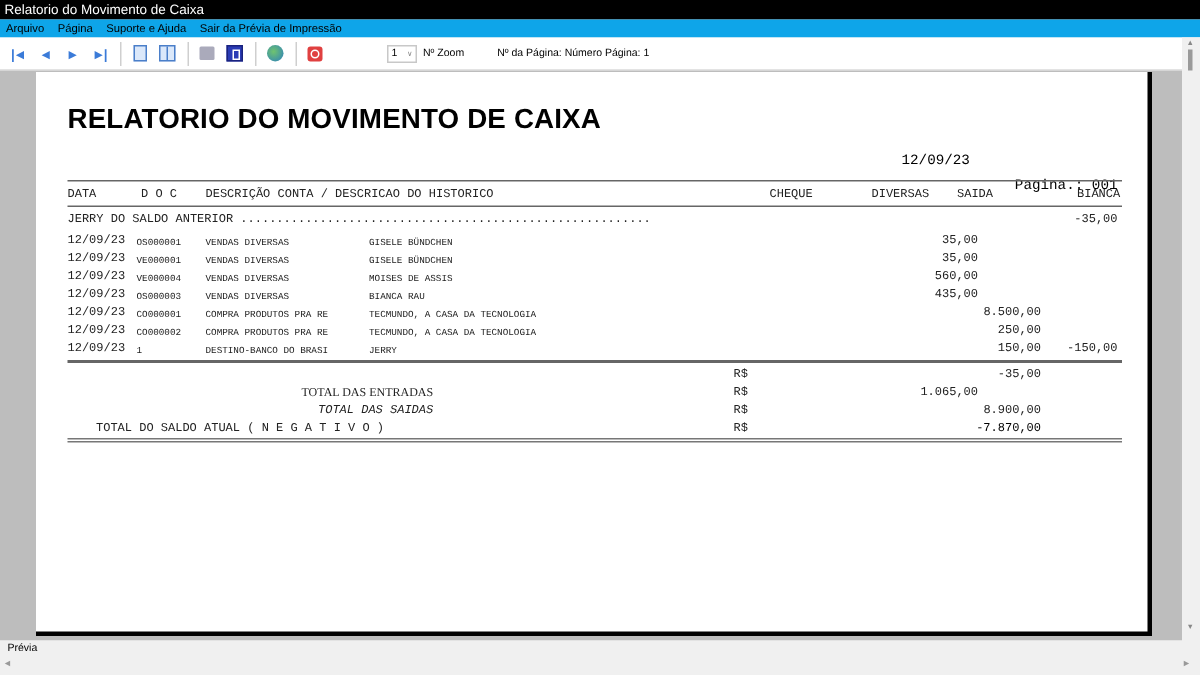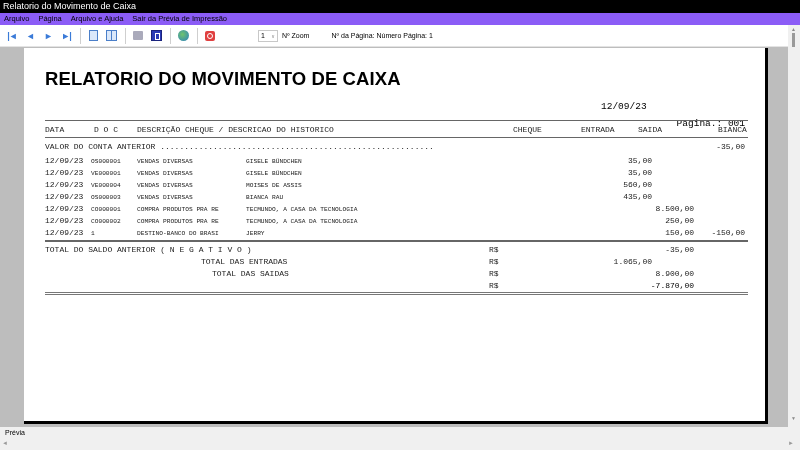--- a/index.html
+++ b/index.html
@@ -1,18 +1,18 @@
 <!DOCTYPE html>
 <html><head>
 <meta charset="utf-8">
 <style>
   * { box-sizing: border-box; margin: 0; padding: 0; }
   html, body { width: 800px; height: 450px; overflow: hidden; background: #f0f0f0; font-family: "Liberation Sans", sans-serif; }
   .titlebar { position: absolute; left: 0; top: 0; width: 800px; height: 13px; background: #000; color: #fff; font-size: 9px; line-height: 13px; padding-left: 3px; }
-  .menubar { position: absolute; left: 0; top: 13px; width: 800px; height: 12px; background: #8b5cf6; font-size: 7.5px; line-height: 12px; display: flex; padding-left: 4px; }
+  .menubar { position: absolute; left: 0; top: 13px; width: 800px; height: 12px; background: #0ea5e9; font-size: 7.5px; line-height: 12px; display: flex; padding-left: 4px; }
   .menubar span { margin-right: 9px; color: #000; }
   .toolbar { position: absolute; left: 0; top: 25px; width: 800px; height: 22px; background: #fff; border-bottom: 1px solid #e3e3e3; display: flex; align-items: center; padding-left: 4px; font-size: 7px; }
   .tb-btn { width: 16px; height: 16px; display: flex; align-items: center; justify-content: center; margin-right: 2px; }
   .tb-sep { width: 1px; height: 16px; background: #cfcfcf; margin: 0 4px; }
   .arrow { color: #3b7bd8; font-size: 9px; font-weight: bold; letter-spacing: -1px; }
   .page-ico { width: 9px; height: 11px; border: 1px solid #4b7fc9; background: #dbe8fa; }
   .pages-ico { width: 11px; height: 11px; border: 1px solid #4b7fc9; background: #dbe8fa; position: relative; }
   .pages-ico::after { content: ""; position: absolute; left: 4px; top: 0; width: 1px; height: 9px; background: #4b7fc9; }
   .print-ico { width: 10px; height: 9px; background: #aab; border-radius: 1px; }
   .film-ico { width: 11px; height: 11px; background: #2a3bb5; border: 1px solid #1a237e; position: relative; }
@@ -52,21 +52,21 @@
 </head>
 <body>
 
 <div class="titlebar">
   <span>Relatorio do Movimento de Caixa</span>
 </div>
 
 <div class="menubar">
   <span>Arquivo</span>
   <span>Página</span>
-  <span>Arquivo e Ajuda</span>
+  <span>Suporte e Ajuda</span>
   <span>Sair da Prévia de Impressão</span>
 </div>
 
 <div class="toolbar">
   <div class="tb-btn">
       <span class="arrow">|◄</span>
     </div>
   <div class="tb-btn">
       <span class="arrow">◄</span>
     </div>
@@ -109,29 +109,29 @@
 <div class="viewport">
   <div class="paper">
     <div class="rep-title">RELATORIO DO MOVIMENTO DE CAIXA</div>
     <div class="rep-date">12/09/23</div>
     <div class="rep-page">Pagina.: 001</div>
 
     <div class="hr" style="top:72px;"></div>
 
     <span class="mono hdr" style="left:21px;">DATA</span>
     <span class="mono hdr" style="left:70px;">D O C</span>
-    <span class="mono hdr" style="left:113px;">DESCRIÇÃO CHEQUE / DESCRICAO DO HISTORICO</span>
+    <span class="mono hdr" style="left:113px;">DESCRIÇÃO CONTA / DESCRICAO DO HISTORICO</span>
     <span class="mono hdr" style="left:489px;">CHEQUE</span>
-    <span class="mono hdr" style="left:557px;">ENTRADA</span>
+    <span class="mono hdr" style="left:557px;">DIVERSAS</span>
     <span class="mono hdr" style="left:614px;">SAIDA</span>
     <span class="mono hdr" style="left:694px;">BIANCA</span>
 
     <div class="hr" style="top:89px;"></div>
 
-    <span class="mono row" style="left:21px; top:94px;">VALOR DO CONTA ANTERIOR .........................................................</span>
+    <span class="mono row" style="left:21px; top:94px;">JERRY DO SALDO ANTERIOR .........................................................</span>
     <span class="mono row num" style="right:20px; top:94px;">-35,00</span>
 
     <div>
       <span class="mono row" style="left:21px; top:108px;">12/09/23</span>
       <span class="mono small" style="left:67px; top:110px;">OS000001</span>
       <span class="mono small" style="left:113px; top:110px;">VENDAS DIVERSAS</span>
       <span class="mono small" style="left:222px; top:110px;">GISELE BÜNDCHEN</span>
       <span class="mono row num" style="right:113px; top:108px;">35,00</span>
     </div>
     <div>
@@ -173,32 +173,32 @@
       <span class="mono row" style="left:21px; top:180px;">12/09/23</span>
       <span class="mono small" style="left:67px; top:182px;">1</span>
       <span class="mono small" style="left:113px; top:182px;">DESTINO-BANCO DO BRASI</span>
       <span class="mono small" style="left:222px; top:182px;">JERRY</span>
       <span class="mono row num" style="right:71px; top:180px;">150,00</span>
       <span class="mono row num" style="right:20px; top:180px;">-150,00</span>
     </div>
 
     <div class="hr" style="top:192px; height:2px;"></div>
 
-    <span class="mono row" style="left:21px; top:197px;">TOTAL DO SALDO ANTERIOR ( N E G A T I V O )</span>
     <span class="mono row" style="left:465px; top:197px;">R$</span>
     <span class="mono row num" style="right:71px; top:197px;">-35,00</span>
 
-    <span class="mono row" style="left:177px; top:209px;">TOTAL DAS ENTRADAS</span>
+    <span class="mono row" style="left:177px; top:209px;font-family:Liberation Serif, serif;">TOTAL DAS ENTRADAS</span>
     <span class="mono row" style="left:465px; top:209px;">R$</span>
     <span class="mono row num" style="right:113px; top:209px;">1.065,00</span>
 
-    <span class="mono row" style="left:188px; top:221px;">TOTAL DAS SAIDAS</span>
+    <span class="mono row" style="left:188px; top:221px;font-style:italic;">TOTAL DAS SAIDAS</span>
     <span class="mono row" style="left:465px; top:221px;">R$</span>
     <span class="mono row num" style="right:71px; top:221px;">8.900,00</span>
 
+    <span class="mono row" style="left:40px; top:233px;">TOTAL DO SALDO ATUAL ( N E G A T I V O )</span>
     <span class="mono row" style="left:465px; top:233px;">R$</span>
     <span class="mono row num bold" style="right:71px; top:233px;">-7.870,00</span>
 
     <div class="hr dbl" style="top:244px;"></div>
   </div>
 </div>
 
 <div class="vscroll">
   <span class="up">▲</span>
   <div class="thumb"></div>

